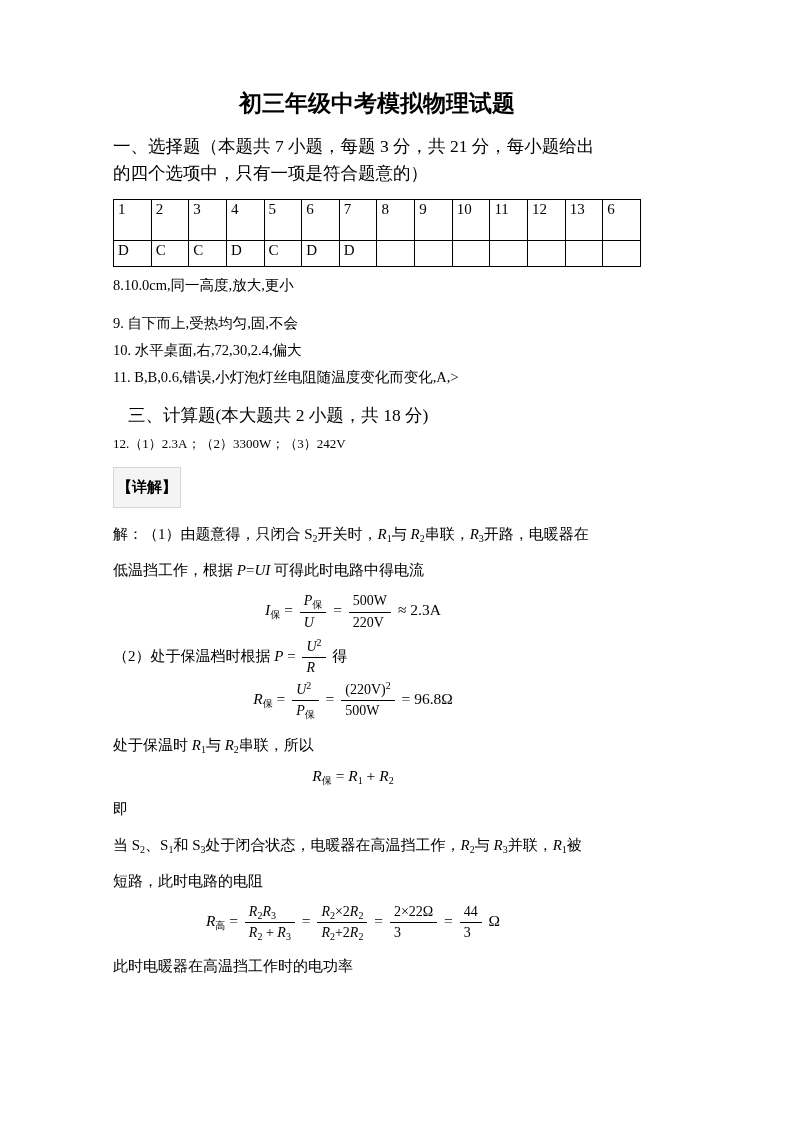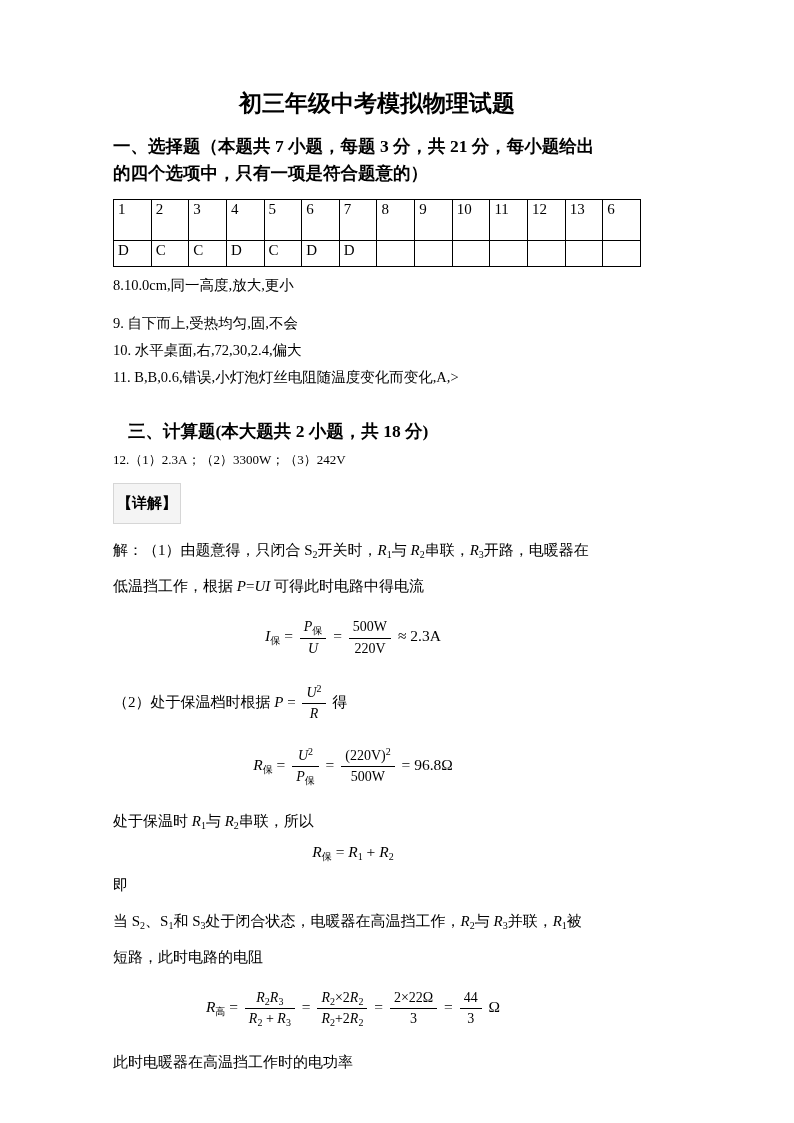--- a/index.html
+++ b/index.html
@@ -15,58 +15,58 @@
   }
   .title {
     font-size:23px; font-weight:bold; text-align:center;
     margin:0 0 14px 0;
   }
   .subtitle {
     font-size:21px; font-weight:bold; text-align:center;
     margin:0 0 10px 0;
   }
   .sec-heading {
-    font-size:17.5px; font-weight:bold; line-height:1.55;
+    font-size:17.5px; font-weight:normal; line-height:1.55;
     margin:2px 0 12px 0; padding-right:46px;
   }
   .sec-heading.indent { padding-left:15px; }
   .ans-table {
     width:100%; border-collapse:collapse; table-layout:fixed;
     font-size:15px; margin:0 0 8px 0;
   }
   .ans-table td {
     border:1px solid #000; padding:1px 4px; vertical-align:top;
   }
   .ans-table tr.head-row td { height:38px; }
   .ans-table tr.ans-row td  { height:23px; }
   .sec2-heading { margin-top:6px; margin-bottom:17px; }
   .item { font-size:14.5px; line-height:1.45; margin:0 0 6px 0; }
   .item.gap-after { margin-bottom:17px; }
-  .sec3-heading { margin-top:30px; margin-bottom:6px; }
+  .sec3-heading { margin-top:14px; margin-bottom:6px; }
   .ans-line { font-size:13px; margin:2px 0 14px 0; }
   .detail-label {
     font-size:15px; font-weight:bold; margin:4px 0 8px 0;
   }
   .detail-label span {
     display:inline-block; border:1px solid #d6d6d6; background:#f4f4f4;
     padding:10px 3px;
   }
   .para {
     font-size:15px; line-height:2.4; margin:0; padding-right:48px;
   }
   .formula {
     text-align:center; font-size:15.5px; margin:4px 48px 6px 0;
   }
   sub, sup { font-size:10px; line-height:0; }
   sub { vertical-align:-3px; }
   sup { vertical-align:5px; }
   i.v { font-style:italic; }
   .frac {
-    display:inline-block; vertical-align:middle; text-align:center;
-    margin:10px 3px; line-height:1.3; font-size:14px;
+    display:inline-block; vertical-align:middle; text-align:left;
+    margin:0 3px; line-height:1.3; font-size:14px;
   }
   .frac > .fnum { display:block; border-bottom:1px solid #000; padding:0 4px 1px 4px; }
   .frac > .fden { display:block; padding:1px 4px 0 4px; }
 </style>
 </head>
 <body>
 
 <div class="page">
 
   <h1 class="title">初三年级中考模拟物理试题</h1>

